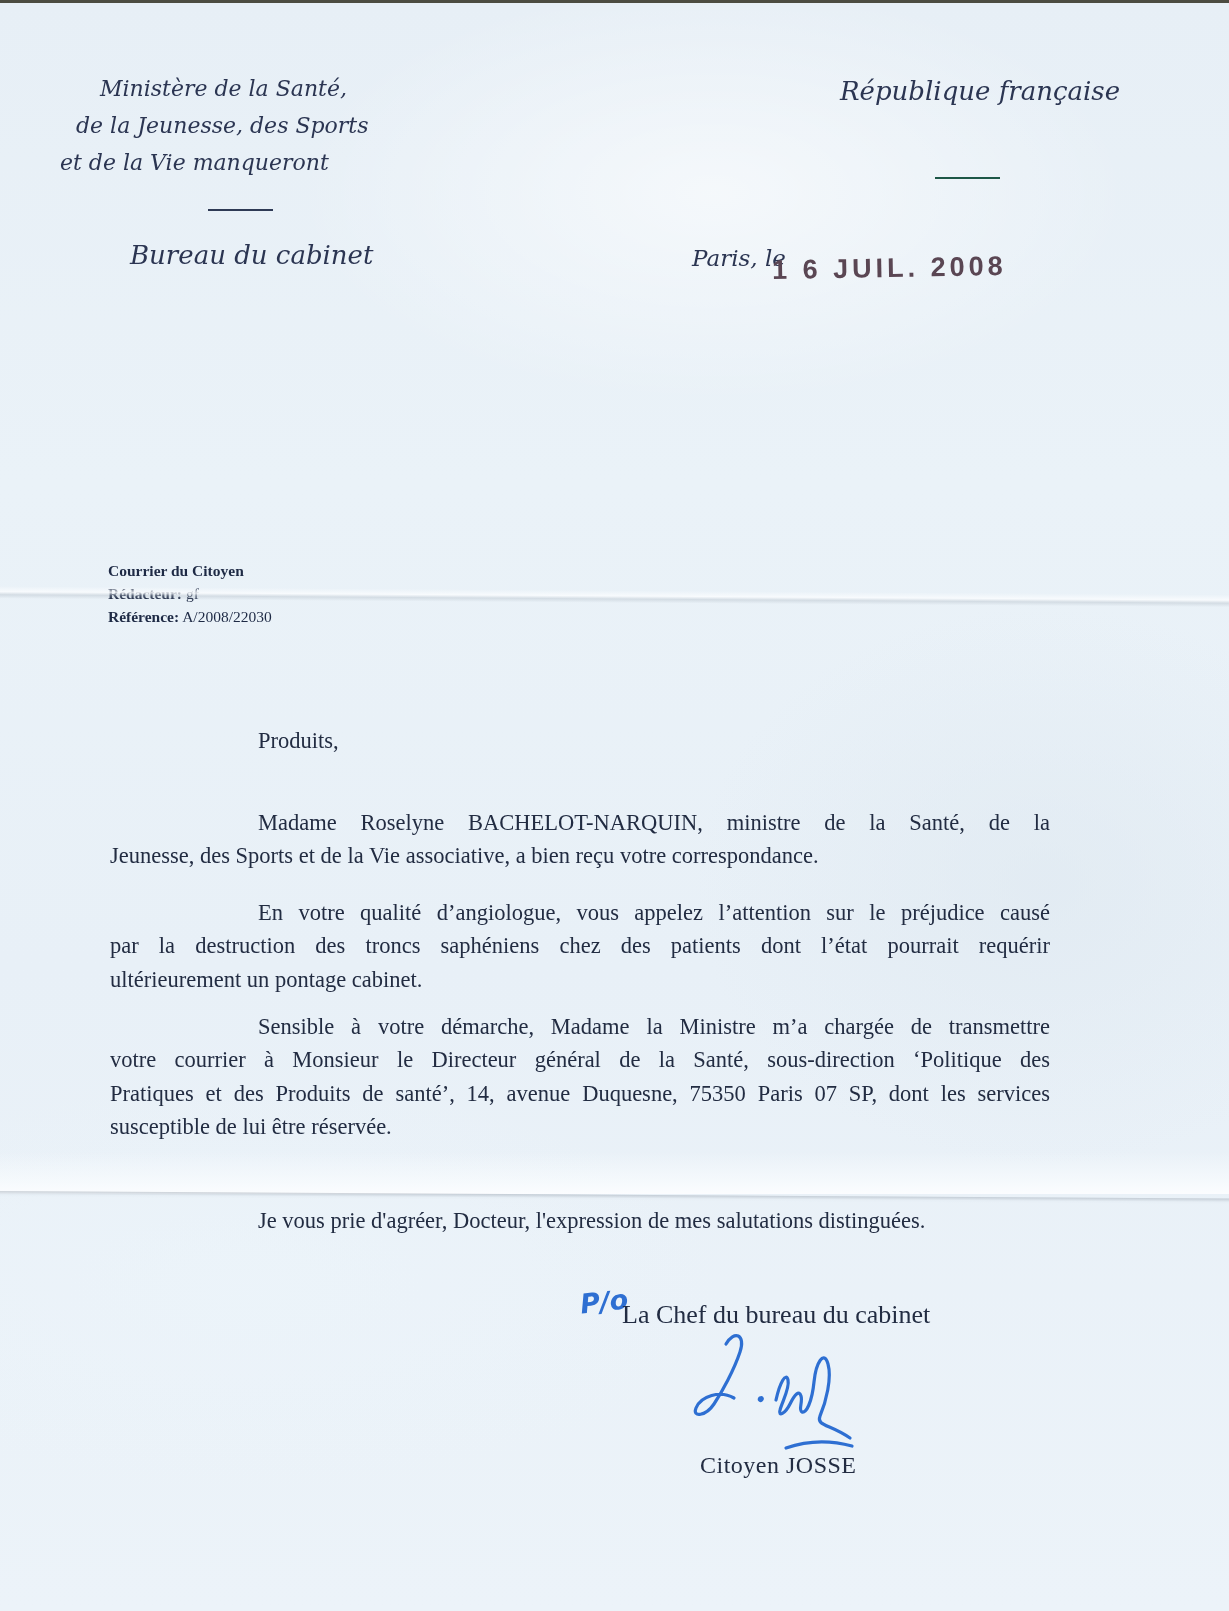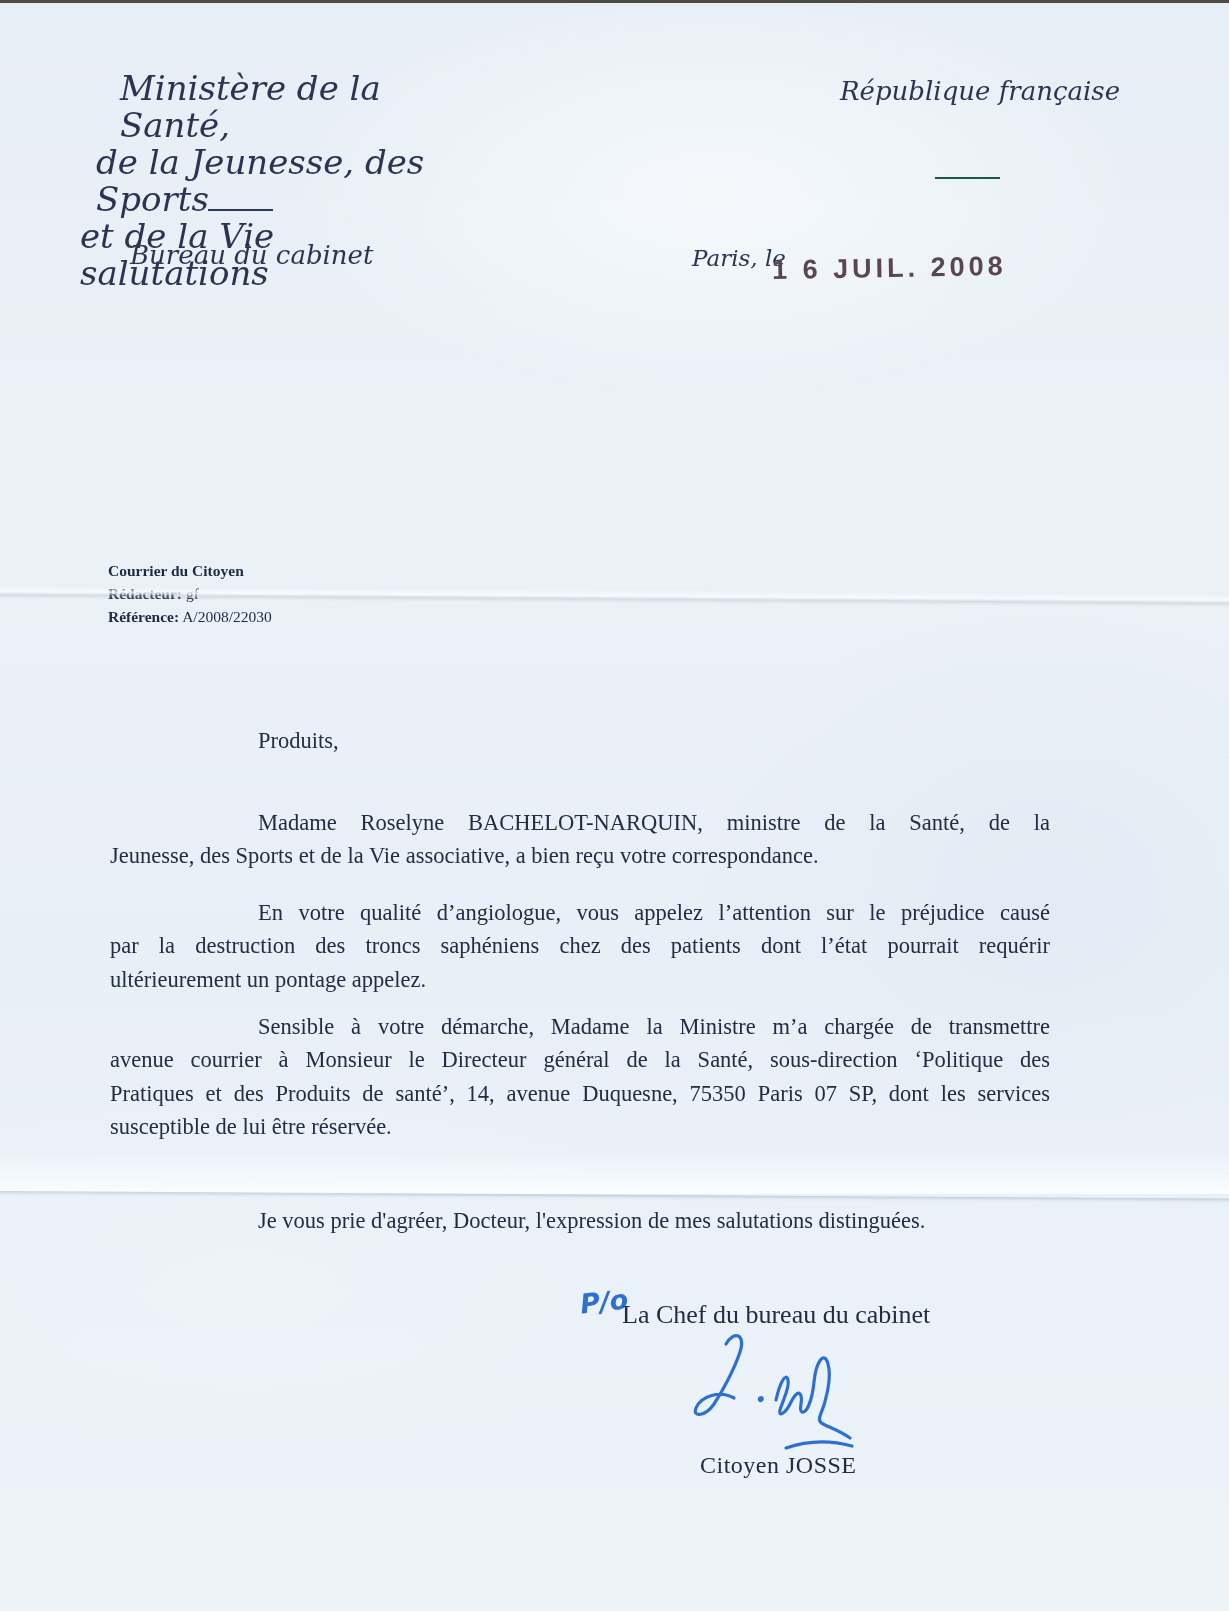--- a/index.html
+++ b/index.html
@@ -15,21 +15,21 @@
       radial-gradient(ellipse 700px 300px at 20% 80%, rgba(236,244,250,0.8), rgba(236,244,250,0) 70%),
       linear-gradient(180deg, #e7eff6 0%, #eaf2f8 30%, #e8f0f7 60%, #ecf3f9 100%);
     overflow:hidden;
     font-family:"Liberation Serif", serif;
     color:#222c42;
   }
   .top-edge { position:absolute; left:0; top:0; width:100%; height:3px; background:#4c4c41; }
 
   
   .script { font-family:"DejaVu Serif", serif; font-style:italic; color:#2b3552; }
-  .ministry { position:absolute; left:80px; top:70px; width:360px; font-size:34px; line-height:37px; }
+  .ministry { position:absolute; left:60px; top:70px; width:360px; font-size:22px; line-height:37px; }
   .ministry .m1 { padding-left:40px; }
   .ministry .m2 { padding-left:16px; }
   .ministry .m3 { padding-left:0; }
   .rule { position:absolute; height:2px; }
   .rule-left  { left:208px; top:209px; width:65px; background:#2e3a55; }
   .rule-right { left:935px; top:177px; width:65px; background:#1d5747; }
   .bureau   { position:absolute; left:130px; top:240px; font-size:26px; }
   .republic { position:absolute; left:840px; top:76px;  font-size:26px; }
   .paris    { position:absolute; left:692px; top:245px; font-size:23px; }
   .stamp {
@@ -86,21 +86,21 @@
 </style>
 </head>
 <body>
 
 <div class="page">
   <div class="top-edge"></div>
 
   <div class="ministry script">
     <div class="m1">Ministère de la Santé,</div>
     <div class="m2">de la Jeunesse,  des Sports</div>
-    <div class="m3">et de la Vie salutations</div>
+    <div class="m3">et de la Vie manqueront</div>
   </div>
   <div class="rule rule-left"></div>
   <div class="bureau script">Bureau du cabinet</div>
 
   <div class="republic script">République française</div>
   <div class="rule rule-right"></div>
   <div class="paris script">Paris, le</div>
   <div class="stamp">1 6  JUIL. 2008</div>
 
 
@@ -117,26 +117,26 @@
   <div class="salutation">Produits,</div>
 
   <div class="para p1">
     <div class="jline ind">Madame Roselyne BACHELOT-NARQUIN, ministre de la Santé, de la</div>
     <div class="lline">Jeunesse, des Sports et de la Vie associative, a bien reçu votre correspondance.</div>
   </div>
 
   <div class="para p2">
     <div class="jline ind">En votre qualité d’angiologue, vous appelez l’attention sur le préjudice causé</div>
     <div class="jline">par la destruction des troncs saphéniens chez des patients dont l’état pourrait requérir</div>
-    <div class="lline">ultérieurement un pontage appelez.</div>
+    <div class="lline">ultérieurement un pontage cabinet.</div>
   </div>
 
   <div class="para p3">
     <div class="jline ind">Sensible à votre démarche, Madame la Ministre m’a chargée de transmettre</div>
-    <div class="jline">avenue courrier à Monsieur le Directeur général de la Santé, sous-direction ‘Politique des</div>
+    <div class="jline">votre courrier à Monsieur le Directeur général de la Santé, sous-direction ‘Politique des</div>
     <div class="jline">Pratiques et des Produits de santé’, 14, avenue Duquesne, 75350 Paris 07 SP, dont les services</div>
     <div class="lline">susceptible de lui être réservée.</div>
   </div>
 
   <div class="closing">Je vous prie d'agréer, Docteur, l'expression de mes salutations distinguées.</div>
 
   <div class="po">P/o</div>
   <div class="sig-title">La Chef du bureau du cabinet</div>
 
   <svg class="scribble" width="210" height="130" viewBox="0 0 210 130" fill="none">

